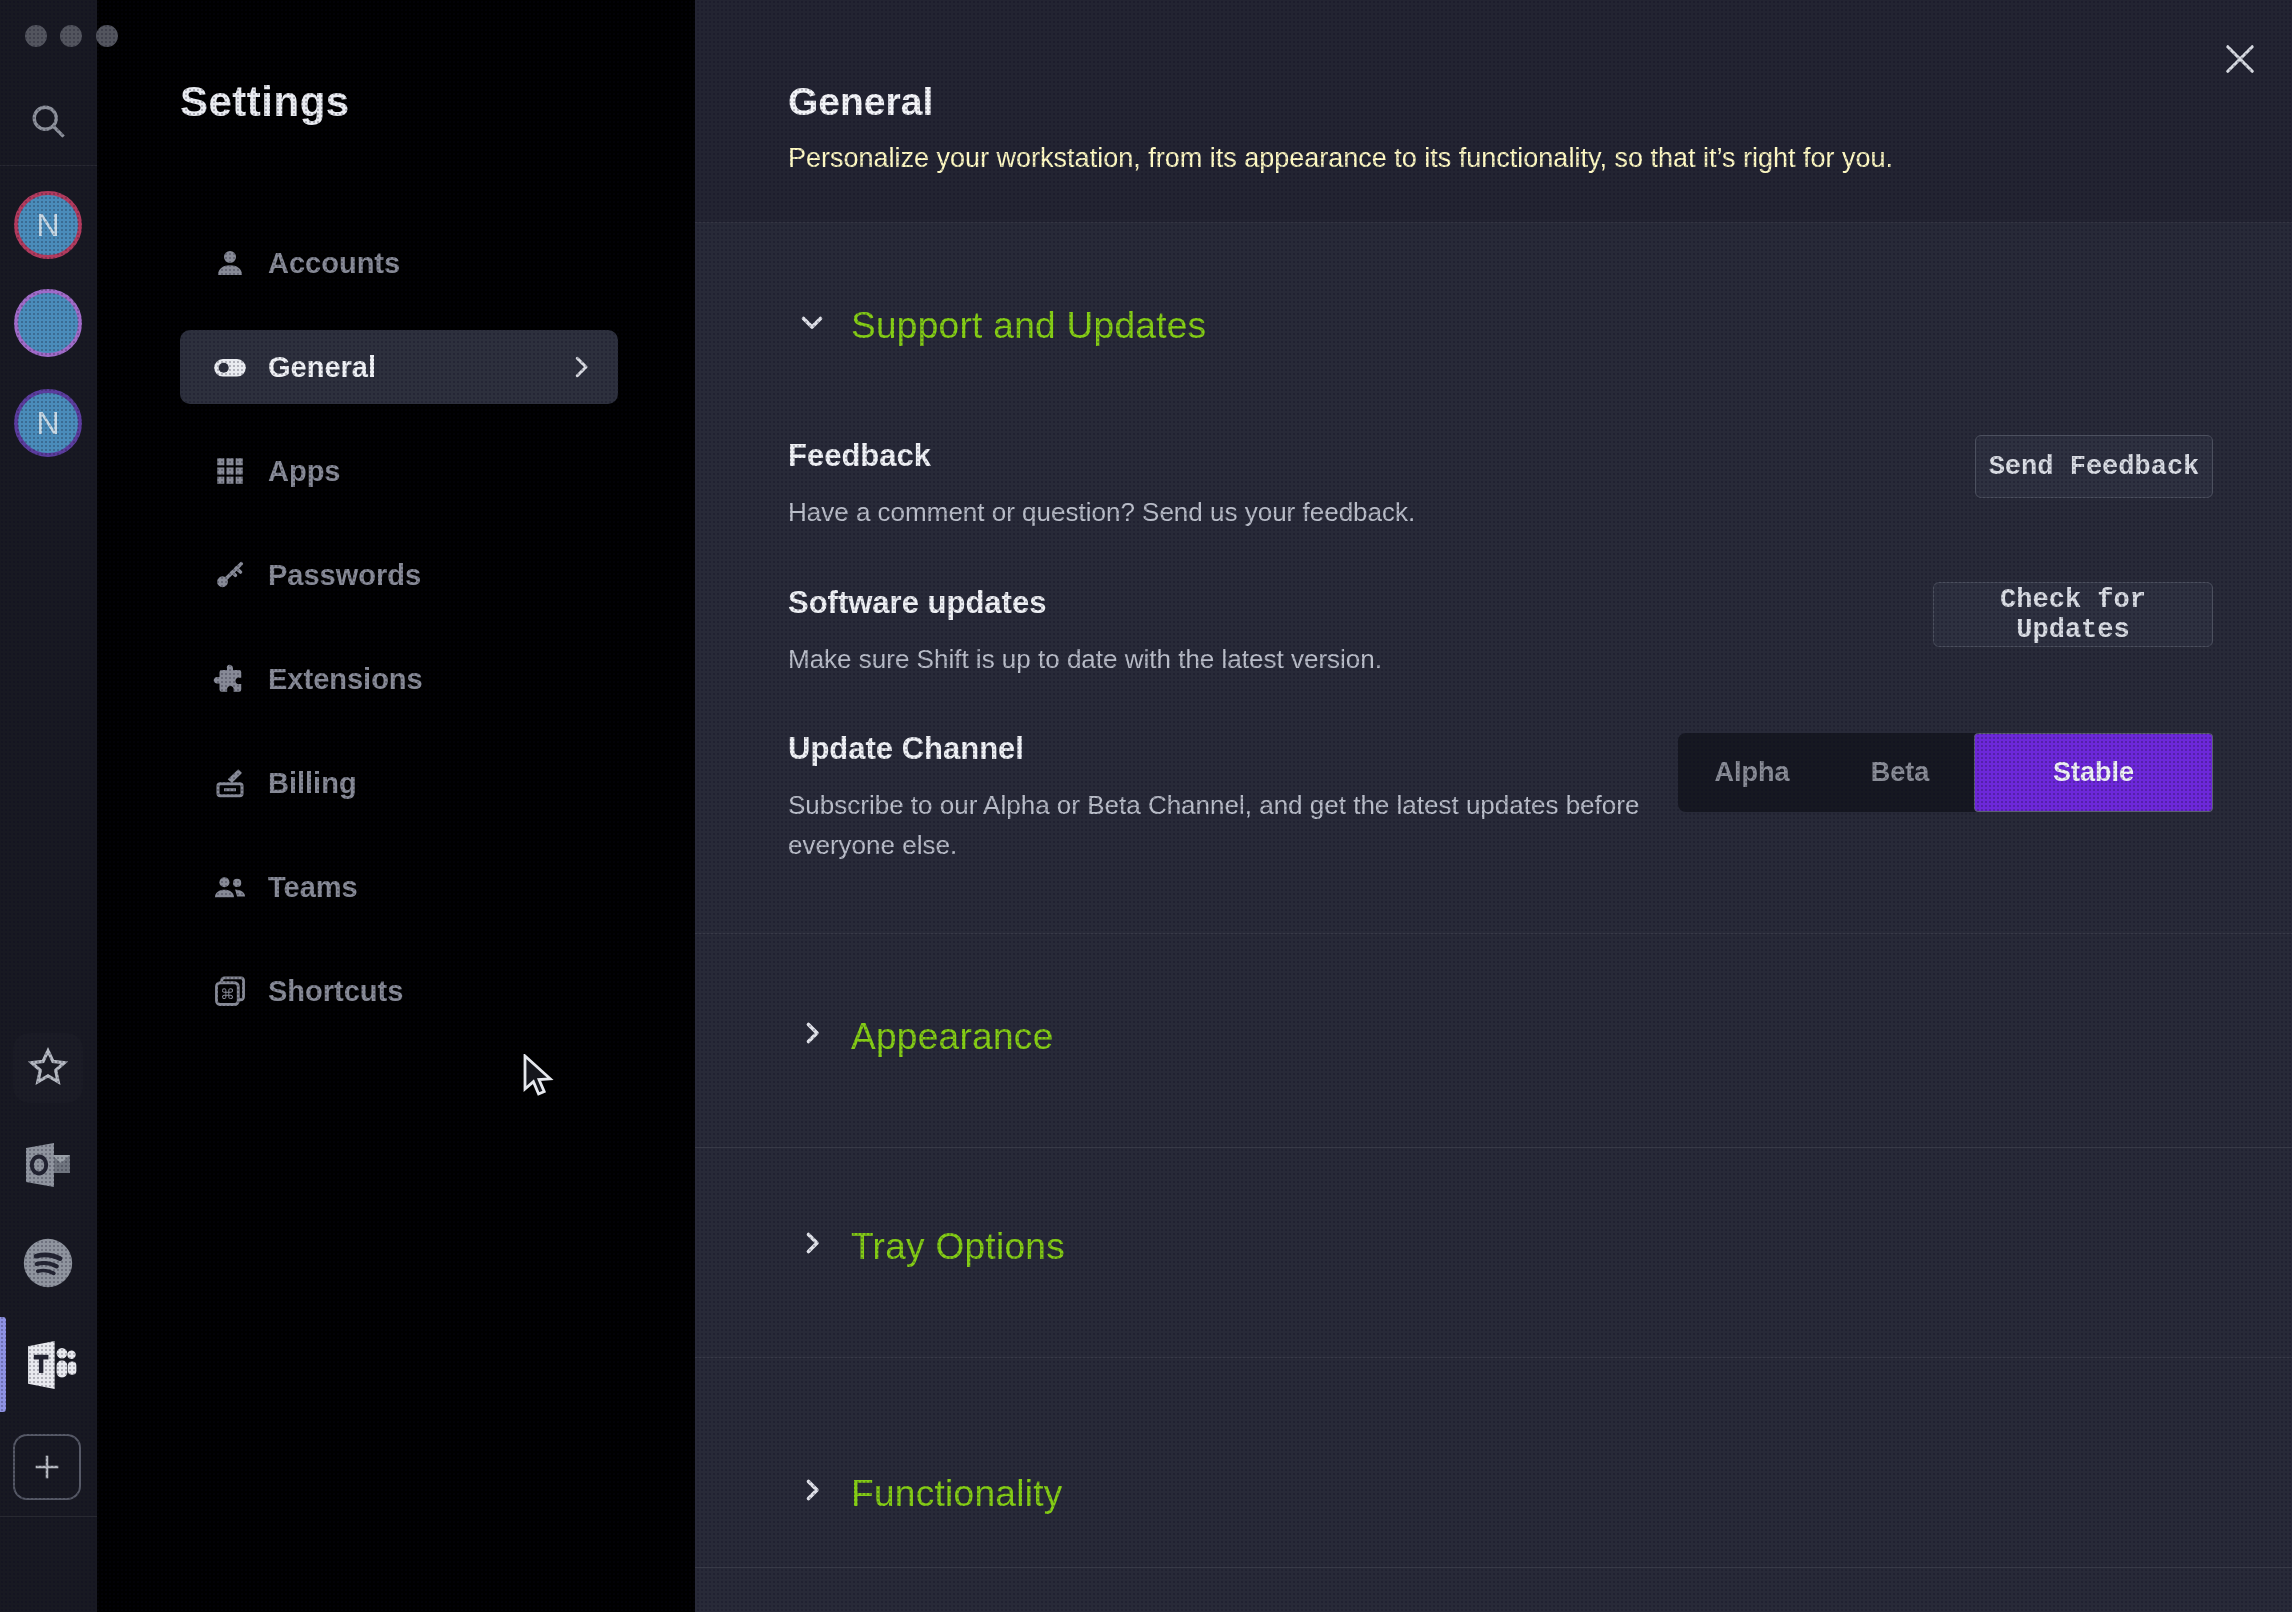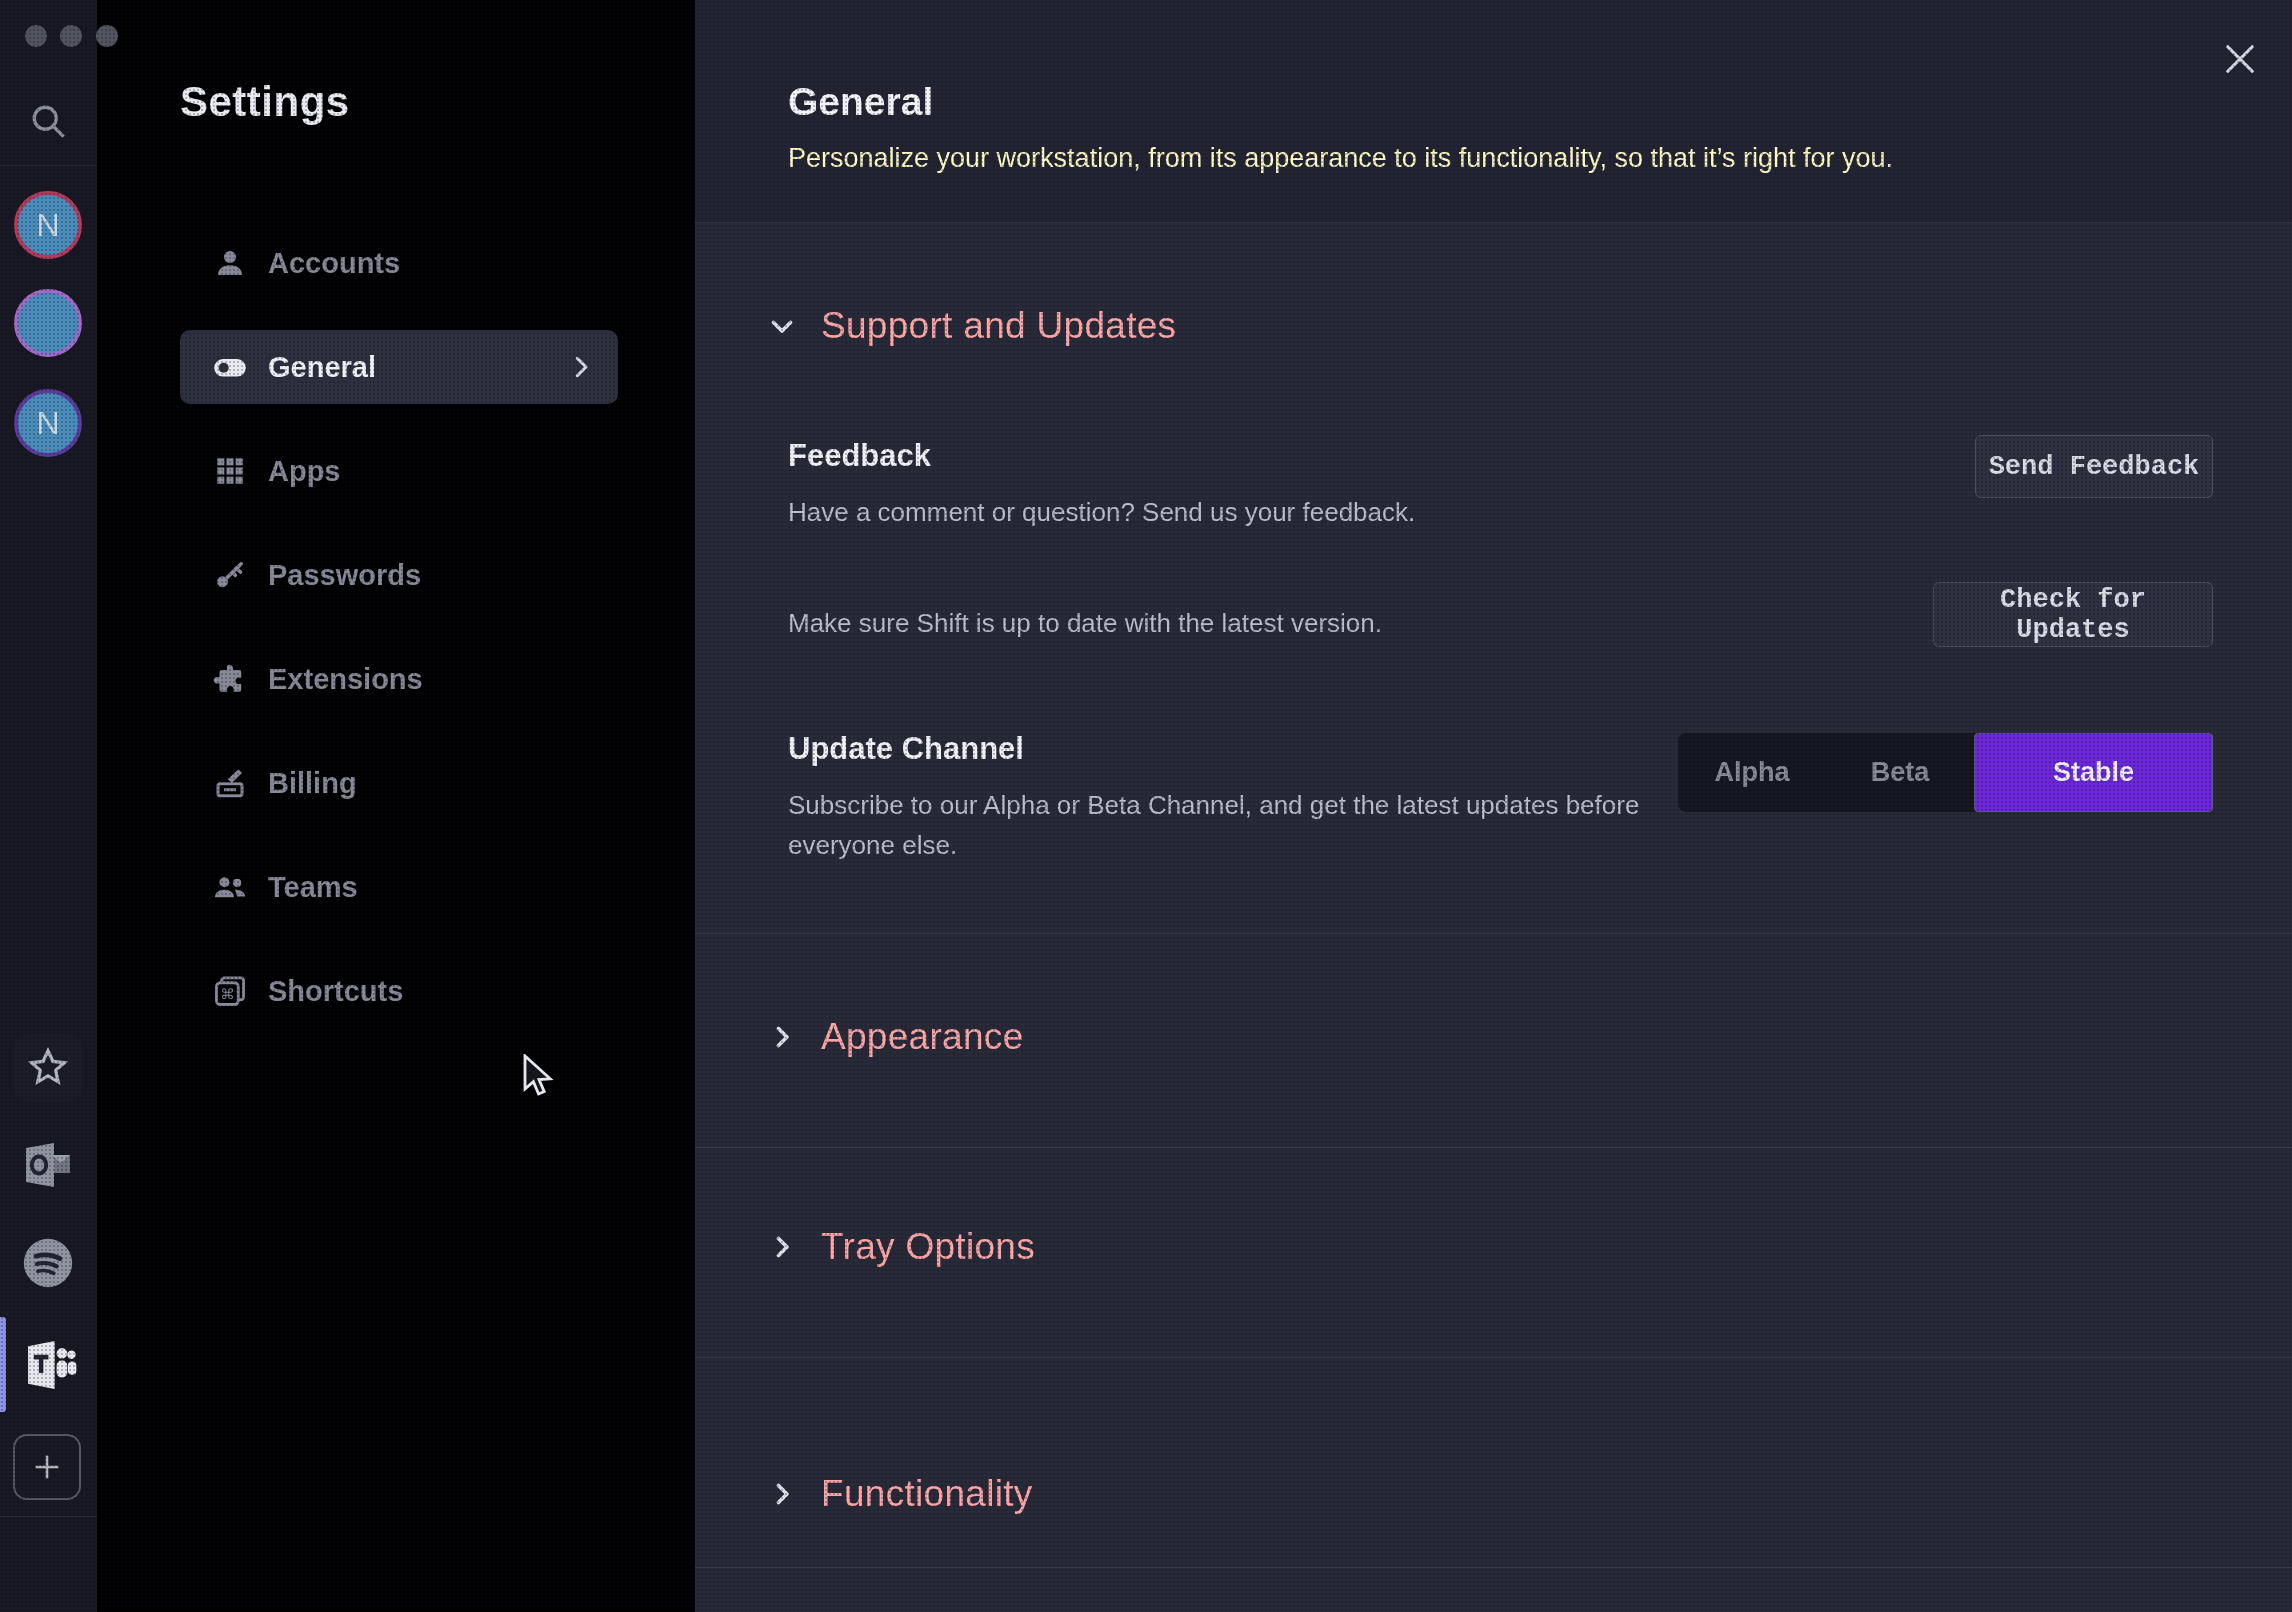--- a/index.html
+++ b/index.html
@@ -31,21 +31,21 @@
   .menu-item.selected .mi-label{font-weight:700;}
   .mi-chevron{position:absolute;right:22px;top:50%;transform:translateY(-50%);color:#d9dbe2;}
   
   .main{position:absolute;left:695px;top:0;width:1597px;height:1612px;background:#282a38;}
   .main-header{position:absolute;left:0;top:0;width:1597px;height:222px;background:#232432;
                border-bottom:1px solid rgba(255,255,255,0.08);}
   .page-title{position:absolute;left:93px;top:80px;font-size:39px;font-weight:600;color:#f2f3f7;}
   .page-desc{position:absolute;left:93px;top:143px;font-size:27px;font-weight:400;color:#fef9c3;}
   .close-btn{position:absolute;left:1524px;top:38px;width:42px;height:42px;color:#d7dae1;cursor:pointer;}
   .sec-divider{position:absolute;left:0;width:1597px;height:1px;background:rgba(255,255,255,0.08);}
-  .section-header{position:absolute;left:70px;display:flex;align-items:center;color:#fca5a5;}
+  .section-header{position:absolute;left:100px;display:flex;align-items:flex-start;color:#84cc16;}
   .section-header .sh-label{margin-left:22px;font-size:37px;font-weight:500;letter-spacing:0.3px;}
   .section-header .chev{color:#dfe1e8;}
   .row{position:absolute;left:93px;width:1425px;}
   .row-title{font-size:31px;font-weight:700;color:#eef0f4;}
   .row-desc{margin-top:18px;font-size:26px;color:#b9bdc8;line-height:40px;max-width:945px;}
   .btn{position:absolute;right:0;box-sizing:border-box;background:#2e3140;border:1px solid #4c505e;
        border-radius:6px;color:#d9dce3;font-size:27px;font-weight:600;font-family:Liberation Mono, monospace;
        display:flex;align-items:center;justify-content:center;cursor:pointer;}
   .segmented{position:absolute;right:0;top:2px;width:535px;height:79px;background:#161821;border-radius:8px;
              display:flex;align-items:stretch;}
@@ -265,20 +265,21 @@
       <span class="sh-label">Support and Updates</span>
     </div>
 
     <div class="row" style="top:438px;">
       <div class="row-title">Feedback</div>
       <div class="row-desc">Have a comment or question? Send us your feedback.</div>
       <button class="btn" style="top:-3px;width:238px;height:63px;">Send Feedback</button>
     </div>
 
     <div class="row" style="top:585px;">
+      <div class="row-title">Software updates</div>
       <div class="row-desc">Make sure Shift is up to date with the latest version.</div>
       <button class="btn" style="top:-3px;width:280px;height:65px;">Check for Updates</button>
     </div>
 
     <div class="row" style="top:731px;">
       <div class="row-title">Update Channel</div>
       <div class="row-desc">Subscribe to our Alpha or Beta Channel, and get the latest updates before everyone else.</div>
       <div class="segmented">
         <div class="seg" style="width:148px;">Alpha</div>
         <div class="seg" style="width:148px;">Beta</div>

